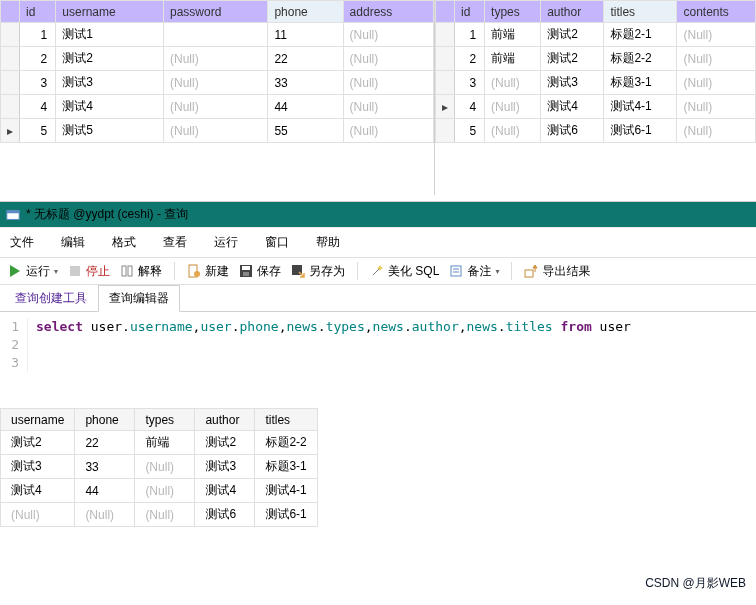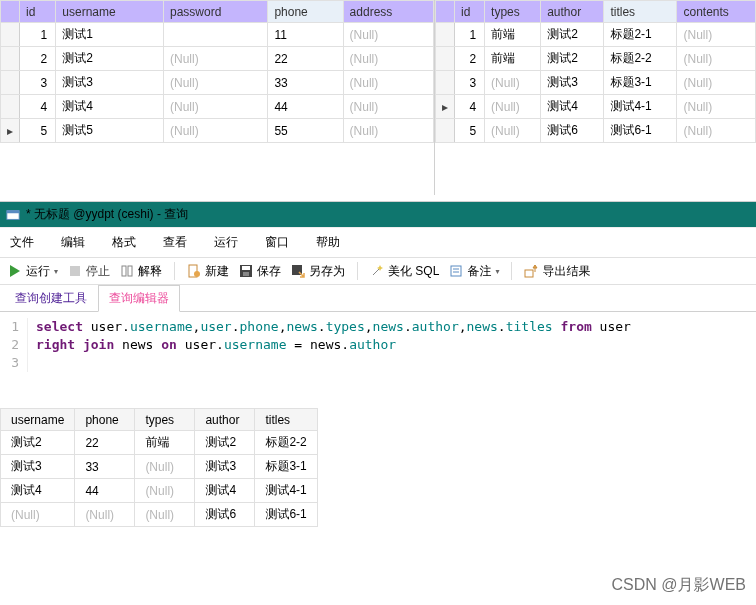--- a/index.html
+++ b/index.html
@@ -15,36 +15,36 @@
 table.data td.id { text-align: right; padding-right: 8px; }
 .null { color: #b8b8b8; }
 .query-section { border-top: 1px solid #d0d0d0; margin-top: 6px; }
 .title-bar { display: flex; align-items: center; padding: 4px 6px; background: #0f766e; border-bottom: 1px solid #eee; gap: 6px; }
 .title-icon { width: 14px; height: 14px; display: inline-flex; align-items: center; justify-content: center; }
 .menu-bar { display: flex; gap: 27px; padding: 6px 10px; border-bottom: 1px solid #e0e0e0; }
 .menu-bar span { cursor: default; }
 .toolbar { display: flex; align-items: center; gap: 10px; padding: 4px 8px; border-bottom: 1px solid #e0e0e0; }
 .toolbar .sep { width: 1px; height: 18px; background: #ddd; margin: 0 2px; }
 .tool-item { display: flex; align-items: center; gap: 4px; cursor: pointer; }
-.tool-item.disabled { color: #404040; justify-content: space-between; }
+.tool-item.disabled { color: #b91c1c; justify-content: space-between; }
 .icon { width: 14px; height: 14px; display: inline-block; }
 .tab-strip { display: flex; border-bottom: 1px solid #d0d0d0; padding-left: 4px; }
 .tab { padding: 4px 10px; border: 1px solid transparent; cursor: pointer; margin-bottom: -1px; color: #4c1d95; }
-.tab.active { border: 1px solid #d0d0d0; border-bottom: 1px solid #fff; background: #fff; color: #ec4899; }
+.tab.active { border: 1px solid #d0d0d0; border-bottom: 1px solid #fff; background: #fff; color: #000000; }
 .editor { padding: 6px 0; font-family: Consolas, monospace; font-size: 13px; line-height: 18px; }
 .editor .line { display: flex; }
 .editor .gutter { width: 28px; text-align: right; color: #aaa; padding-right: 8px; user-select: none; border-right: 1px solid #eee; margin-right: 8px; }
 .kw { color: #701a75; font-weight: bold; }
 .ident { color: #008080; }
 .result-section { margin-top: 30px; }
 .result-tabs { display: flex; border-bottom: 1px solid #d0d0d0; padding-left: 4px; }
 table.result { border-collapse: collapse; margin-top: 2px; }
 table.result th, table.result td { border: 1px solid #e0e0e0; padding: 3px 10px; text-align: left; height: 22px; font-weight: normal; min-width: 60px; }
 table.result th { background: #f5f5f5; }
-.watermark { position: absolute; right: 10px; top: 575px; color: #737373; font-size: 16px; }
+.watermark { position: absolute; right: 10px; top: 575px; color: #0f172a; font-size: 12px; }
 </style>
 </head>
 <body>
 
 <div class="top-panes">
   <div class="pane-left">
     <table class="data" id="user-table">
         <tbody>
           <tr>
             <th class="rowhead"></th>
@@ -250,21 +250,20 @@
     <div class="tab active">查询编辑器</div>
   </div>
 
   <div class="editor" id="sql-editor">
       <div class="line">
         <span class="gutter">1</span>
         <span><span class="kw">select</span> user.<span class="ident">username</span>,<span class="ident">user</span>.<span class="ident">phone</span>,<span class="ident">news</span>.<span class="ident">types</span>,<span class="ident">news</span>.<span class="ident">author</span>,<span class="ident">news</span>.<span class="ident">titles</span> <span class="kw">from</span> user</span>
       </div>
       <div class="line">
         <span class="gutter">2</span>
-        <span><span class="kw">right join</span> news <span class="kw">on</span> user.<span class="ident">username</span> = news.<span class="ident">author</span></span>
       </div>
       <div class="line">
         <span class="gutter">3</span>
         <span></span>
       </div>
     </div>
 
   <div class="result-section">
     <table class="result" id="result-table">
         <tbody>

